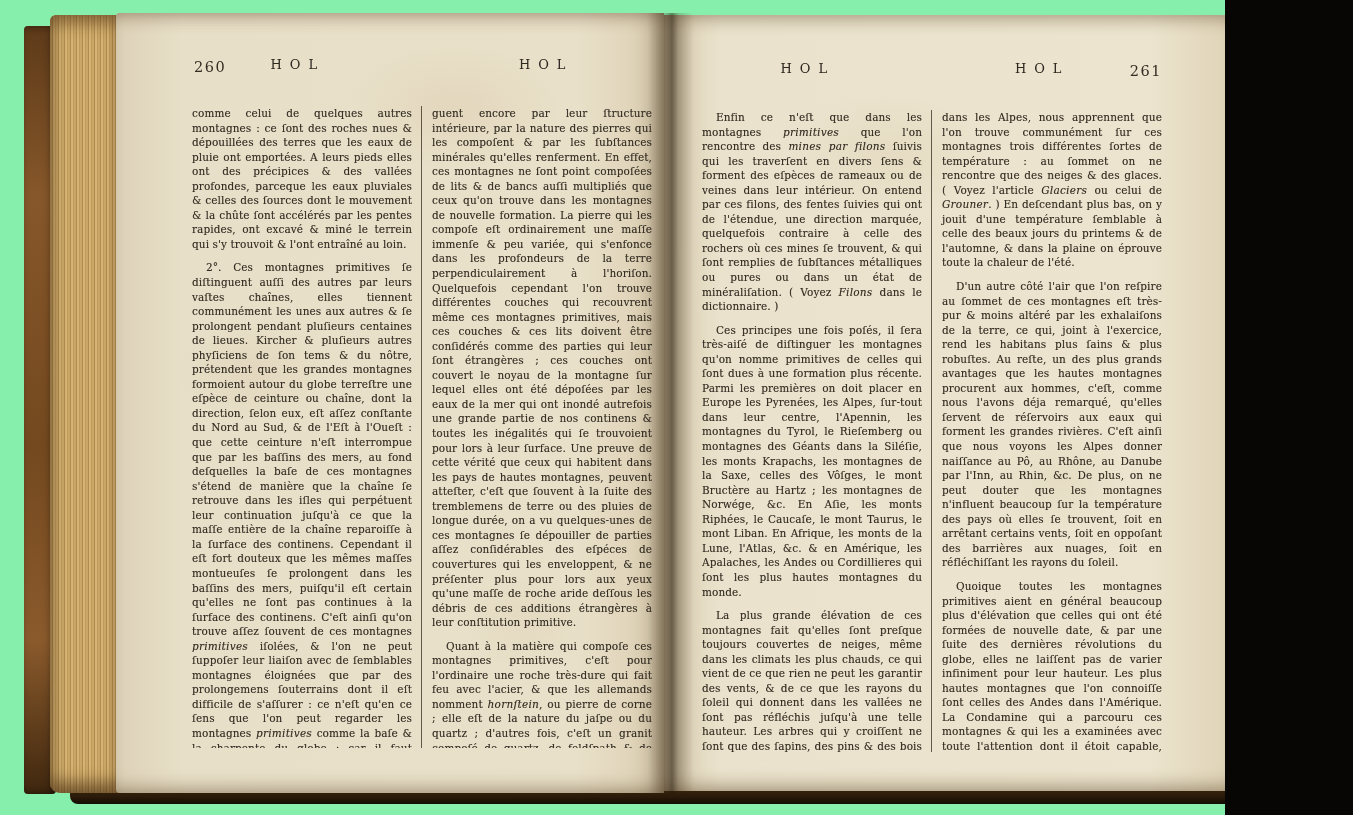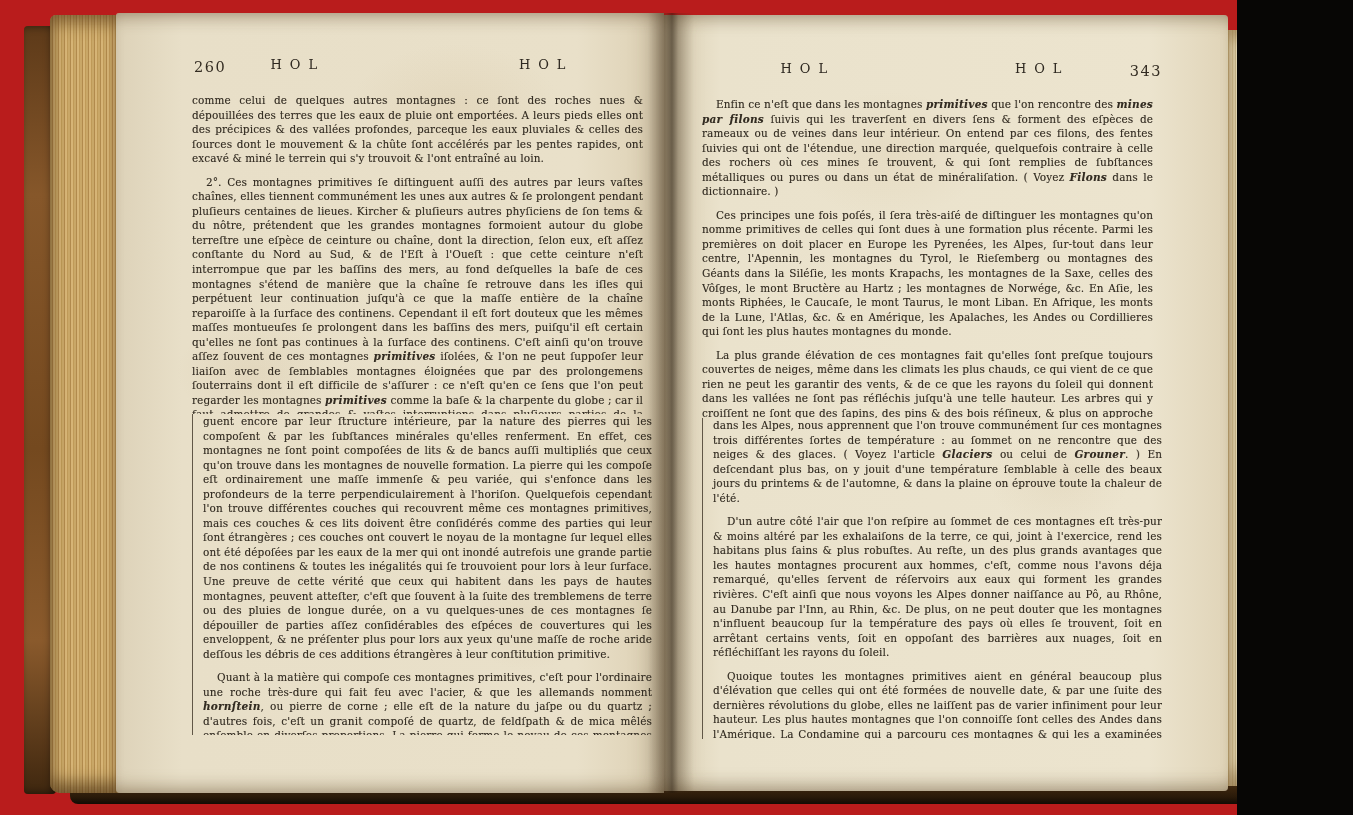--- a/index.html
+++ b/index.html
@@ -1,17 +1,17 @@
 <!DOCTYPE html>
 <html><head>
 <meta charset="utf-8">
 <style>
   html,body{margin:0;padding:0;background:#070605;}
-  .stage{position:relative;width:1225px;height:815px;background:#b91c1c;overflow:hidden;
-         font-family:"DejaVu Serif","Liberation Serif",serif;padding-left:12px;}
+  .stage{position:relative;width:1225px;height:815px;background:#86efac;overflow:hidden;
+         font-family:"DejaVu Serif","Liberation Serif",serif;}
 
   
   .board{position:absolute;background:linear-gradient(180deg,#5d3a19,#86572a 22%,#74491f 55%,#8a5a2c 80%,#3f270f);border-radius:4px;}
   .board.left{left:24px;top:26px;width:32px;height:768px;box-shadow:inset -4px 0 8px rgba(0,0,0,.55);}
   .board.right{left:1304px;top:42px;width:32px;height:744px;box-shadow:inset 4px 0 8px rgba(0,0,0,.55);border-radius:4px 6px 10px 4px;}
   .board.bottom{left:70px;top:780px;width:1230px;height:24px;background:linear-gradient(180deg,#4a2f13,#2a1a09 70%,#120b04);border-radius:2px 2px 8px 8px;}
 
   
   .foreedge{position:absolute;}
   .foreedge.left{left:50px;top:15px;width:72px;height:778px;
@@ -51,30 +51,30 @@
 
   .header{position:relative;height:30px;}
   .pageno{position:absolute;top:2px;font-size:14.5px;letter-spacing:1.5px;color:#332c22;}
   .pageno.lft{left:2px;}
   .pageno.rgt{right:0px;}
   .hol{position:absolute;top:0;width:46%;text-align:center;font-size:13px;letter-spacing:8px;color:#2e2820;}
   .hol.c1{left:0;}
   .hol.c2{right:0;}
   .pright .hol.c2{right:14px;}
 
-  .cols{display:flex;height:642px;overflow:hidden;margin-top:6px;flex-direction:column;}
+  .cols{display:flex;height:642px;overflow:hidden;margin-top:19px;}
   .col{flex:1 1 50%;overflow:hidden;text-align:justify;
        font-size:10.4px;line-height:14.55px;letter-spacing:.15px;color:#322b21;
        text-shadow:0.3px 0.2px 0 rgba(50,43,33,.35);}
   .col.first{padding-right:9px;}
   .col.second{border-left:1px solid rgba(52,42,28,.75);padding-left:10px;}
   .col p{margin:0;}
   .col p.gap{margin-top:9px;}
   .col p.ind{text-indent:14px;}
-  .col i{letter-spacing:.3px;font-weight:bold;}
+  .col i{letter-spacing:.3px;}
 </style>
 </head>
 <body>
 
 <div class="stage">
   <div class="board left"></div>
   <div class="board right"></div>
   <div class="board bottom"></div>
   <div class="foreedge left"></div>
   <div class="foreedge right"></div>
@@ -97,21 +97,21 @@
           </div>
       </div>
     </div>
   </div>
 
   <div class="page pright">
     <div class="inner">
       <div class="header">
         <span class="hol c1">HOL</span>
         <span class="hol c2">HOL</span>
-        <span class="pageno rgt">343</span>
+        <span class="pageno rgt">261</span>
       </div>
       <div class="cols">
         <div class="col first">
             <p class="ind"><span>Enfin ce n'eſt que dans les montagnes </span><i>primitives</i><span> que l'on rencontre des </span><i>mines par filons</i><span> ſuivis qui les traverſent en divers ſens &amp; forment des eſpèces de rameaux ou de veines dans leur intérieur. On entend par ces filons, des fentes ſuivies qui ont de l'étendue, une direction marquée, quelquefois contraire à celle des rochers où ces mines ſe trouvent, &amp; qui ſont remplies de ſubſtances métalliques ou pures ou dans un état de minéraliſation. ( Voyez </span><i>Filons</i><span> dans le dictionnaire. )</span></p>
             <p class="ind gap"><span>Ces principes une fois poſés, il ſera très-aiſé de diſtinguer les montagnes qu'on nomme primitives de celles qui ſont dues à une formation plus récente. Parmi les premières on doit placer en Europe les Pyrenées, les Alpes, ſur-tout dans leur centre, l'Apennin, les montagnes du Tyrol, le Rieſemberg ou montagnes des Géants dans la Siléſie, les monts Krapachs, les montagnes de la Saxe, celles des Vôſges, le mont Bructère au Hartz ; les montagnes de Norwége, &amp;c. En Aſie, les monts Riphées, le Caucaſe, le mont Taurus, le mont Liban. En Afrique, les monts de la Lune, l'Atlas, &amp;c. &amp; en Amérique, les Apalaches, les Andes ou Cordillieres qui ſont les plus hautes montagnes du monde.</span></p>
             <p class="ind gap"><span>La plus grande élévation de ces montagnes fait qu'elles ſont preſque toujours couvertes de neiges, même dans les climats les plus chauds, ce qui vient de ce que rien ne peut les garantir des vents, &amp; de ce que les rayons du ſoleil qui donnent dans les vallées ne ſont pas réfléchis juſqu'à une telle hauteur. Les arbres qui y croiſſent ne ſont que des ſapins, des pins &amp; des bois réſineux, &amp; plus on approche de leur ſommet, plus l'herbe eſt courte. Elles ſont ſouvent arides parce que les eaux du ciel ont la plupart du tems entraîné juſque dans les vallons les terres qui ont pu les couvrir autrefois. Scheuchzer &amp; tous ceux qui ont voyagé</span></p>
           </div>
         <div class="col second">
             <p><span>dans les Alpes, nous apprennent que l'on trouve communément ſur ces montagnes trois différentes ſortes de température : au ſommet on ne rencontre que des neiges &amp; des glaces. ( Voyez l'article </span><i>Glaciers</i><span> ou celui de </span><i>Grouner</i><span>. ) En deſcendant plus bas, on y jouit d'une température ſemblable à celle des beaux jours du printems &amp; de l'automne, &amp; dans la plaine on éprouve toute la chaleur de l'été.</span></p>
             <p class="ind gap"><span>D'un autre côté l'air que l'on reſpire au ſommet de ces montagnes eſt très-pur &amp; moins altéré par les exhalaiſons de la terre, ce qui, joint à l'exercice, rend les habitans plus ſains &amp; plus robuſtes. Au reſte, un des plus grands avantages que les hautes montagnes procurent aux hommes, c'eſt, comme nous l'avons déja remarqué, qu'elles ſervent de réſervoirs aux eaux qui forment les grandes rivières. C'eſt ainſi que nous voyons les Alpes donner naiſſance au Pô, au Rhône, au Danube par l'Inn, au Rhin, &amp;c. De plus, on ne peut douter que les montagnes n'influent beaucoup ſur la température des pays où elles ſe trouvent, ſoit en arrêtant certains vents, ſoit en oppoſant des barrières aux nuages, ſoit en réfléchiſſant les rayons du ſoleil.</span></p>

